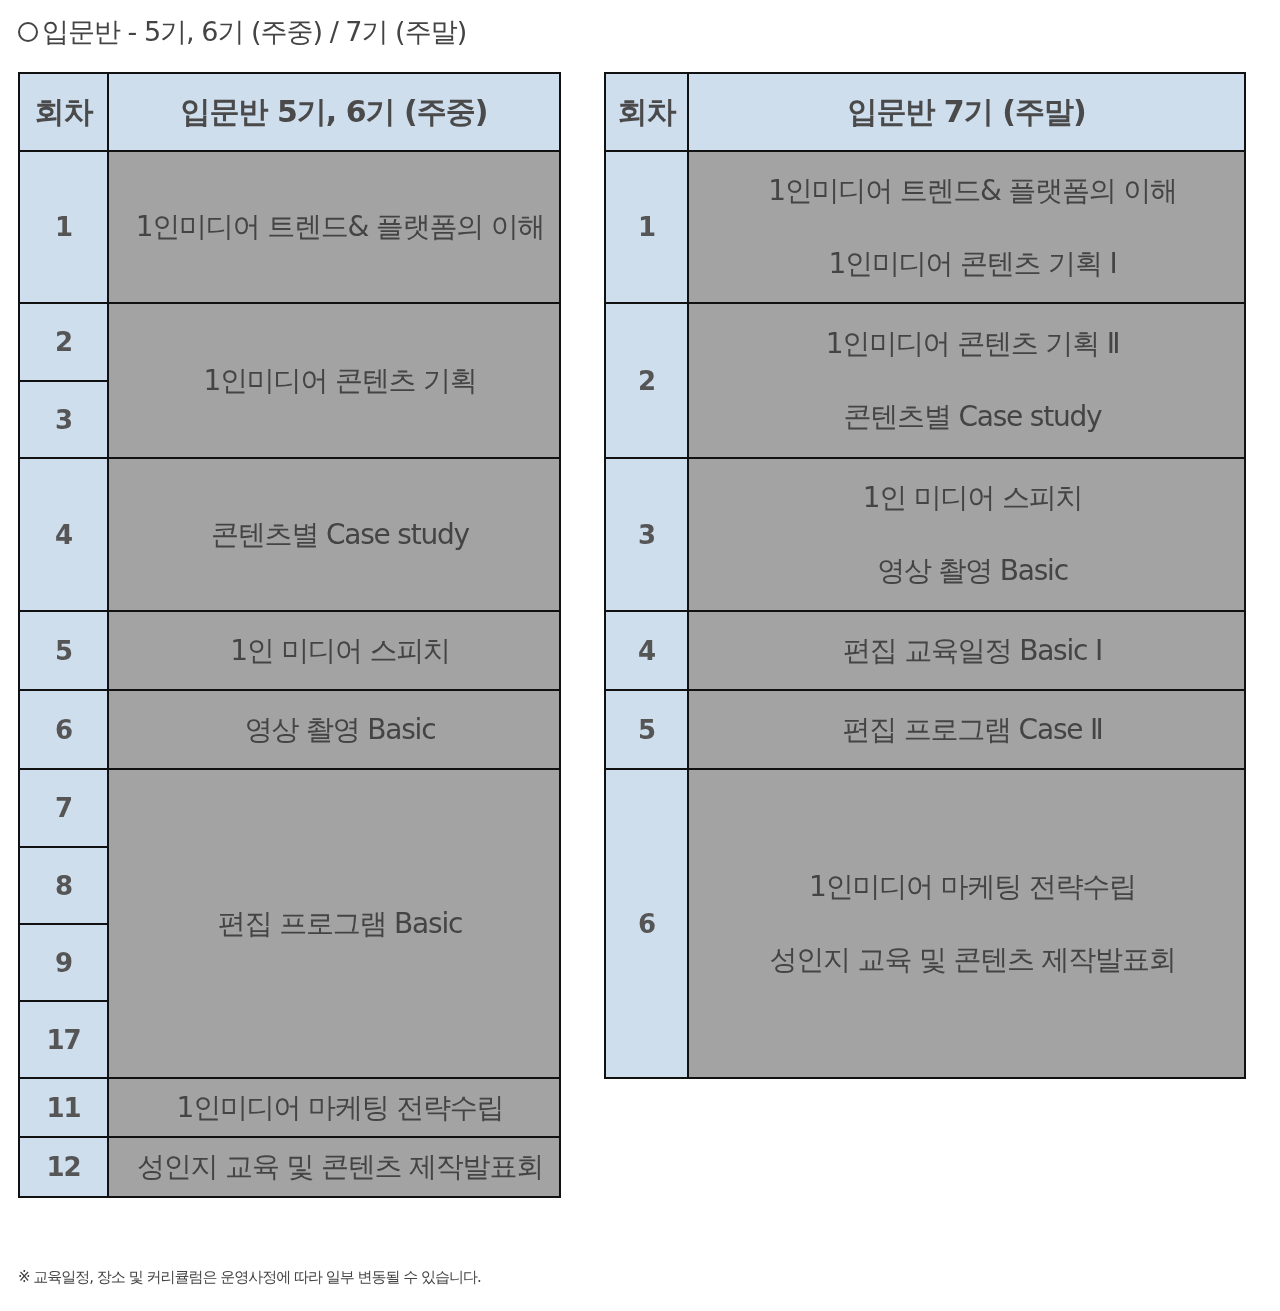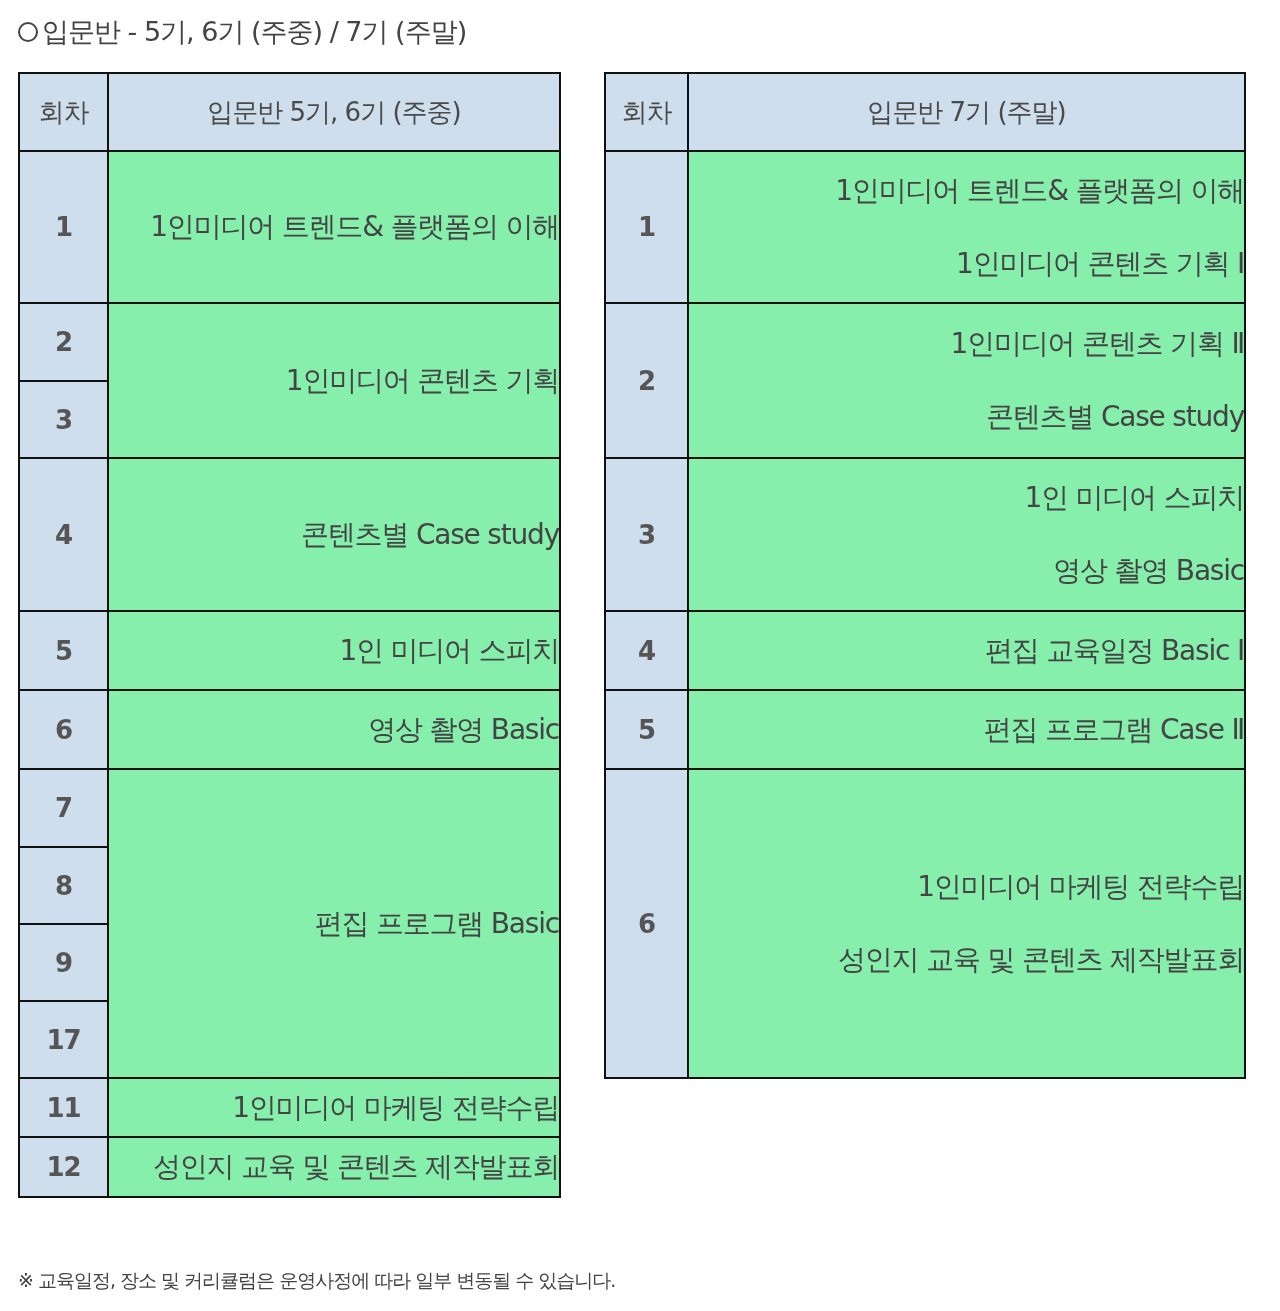--- a/index.html
+++ b/index.html
@@ -19,39 +19,39 @@
   }
   table.sched {
     position: absolute; top: 72px;
     border-collapse: collapse; table-layout: fixed;
     border: 2px solid #111;
   }
   table.sched td, table.sched th {
     border: 2px solid #111; padding: 0; box-sizing: border-box;
   }
   table.sched th {
-    background: #cfdeed; color: #4a4a4a; font-weight: normal;
-    font-size: 26px; letter-spacing: -1px; height: 78px;
+    background: #cfdeed; color: #4a4a4a; font-weight: bold;
+    font-size: 30px; letter-spacing: -1px; height: 78px;
     text-align: center;
   }
   td.num {
     background: #cfdeed; font-weight: bold; text-align: center;
     font-size: 26px; color: #555; letter-spacing: -1px;
   }
   td.content {
-    background: #86efac; text-align: right; padding-left: 12px !important;
+    background: #a3a3a3; text-align: center; padding-left: 12px !important;
     font-size: 28px; color: #444; letter-spacing: -1.2px; vertical-align: middle;
   }
   td.content .line { display: block; line-height: 36px; }
   td.content .line + .line { margin-top: 37px; }
   #left-table { left: 18px; width: 541px; }
   #right-table { left: 604px; width: 640px; }
   .note {
     position: absolute; left: 18px; top: 1268px;
-    font-size: 19px; color: #444; letter-spacing: -1px;
+    font-size: 15px; color: #444; letter-spacing: -1px;
   }
 </style>
 </head>
 <body>
 
 <div class="title">
   <span class="circle"></span>
   <span>입문반 - 5기, 6기 (주중) / 7기 (주말)</span>
 </div>
 

